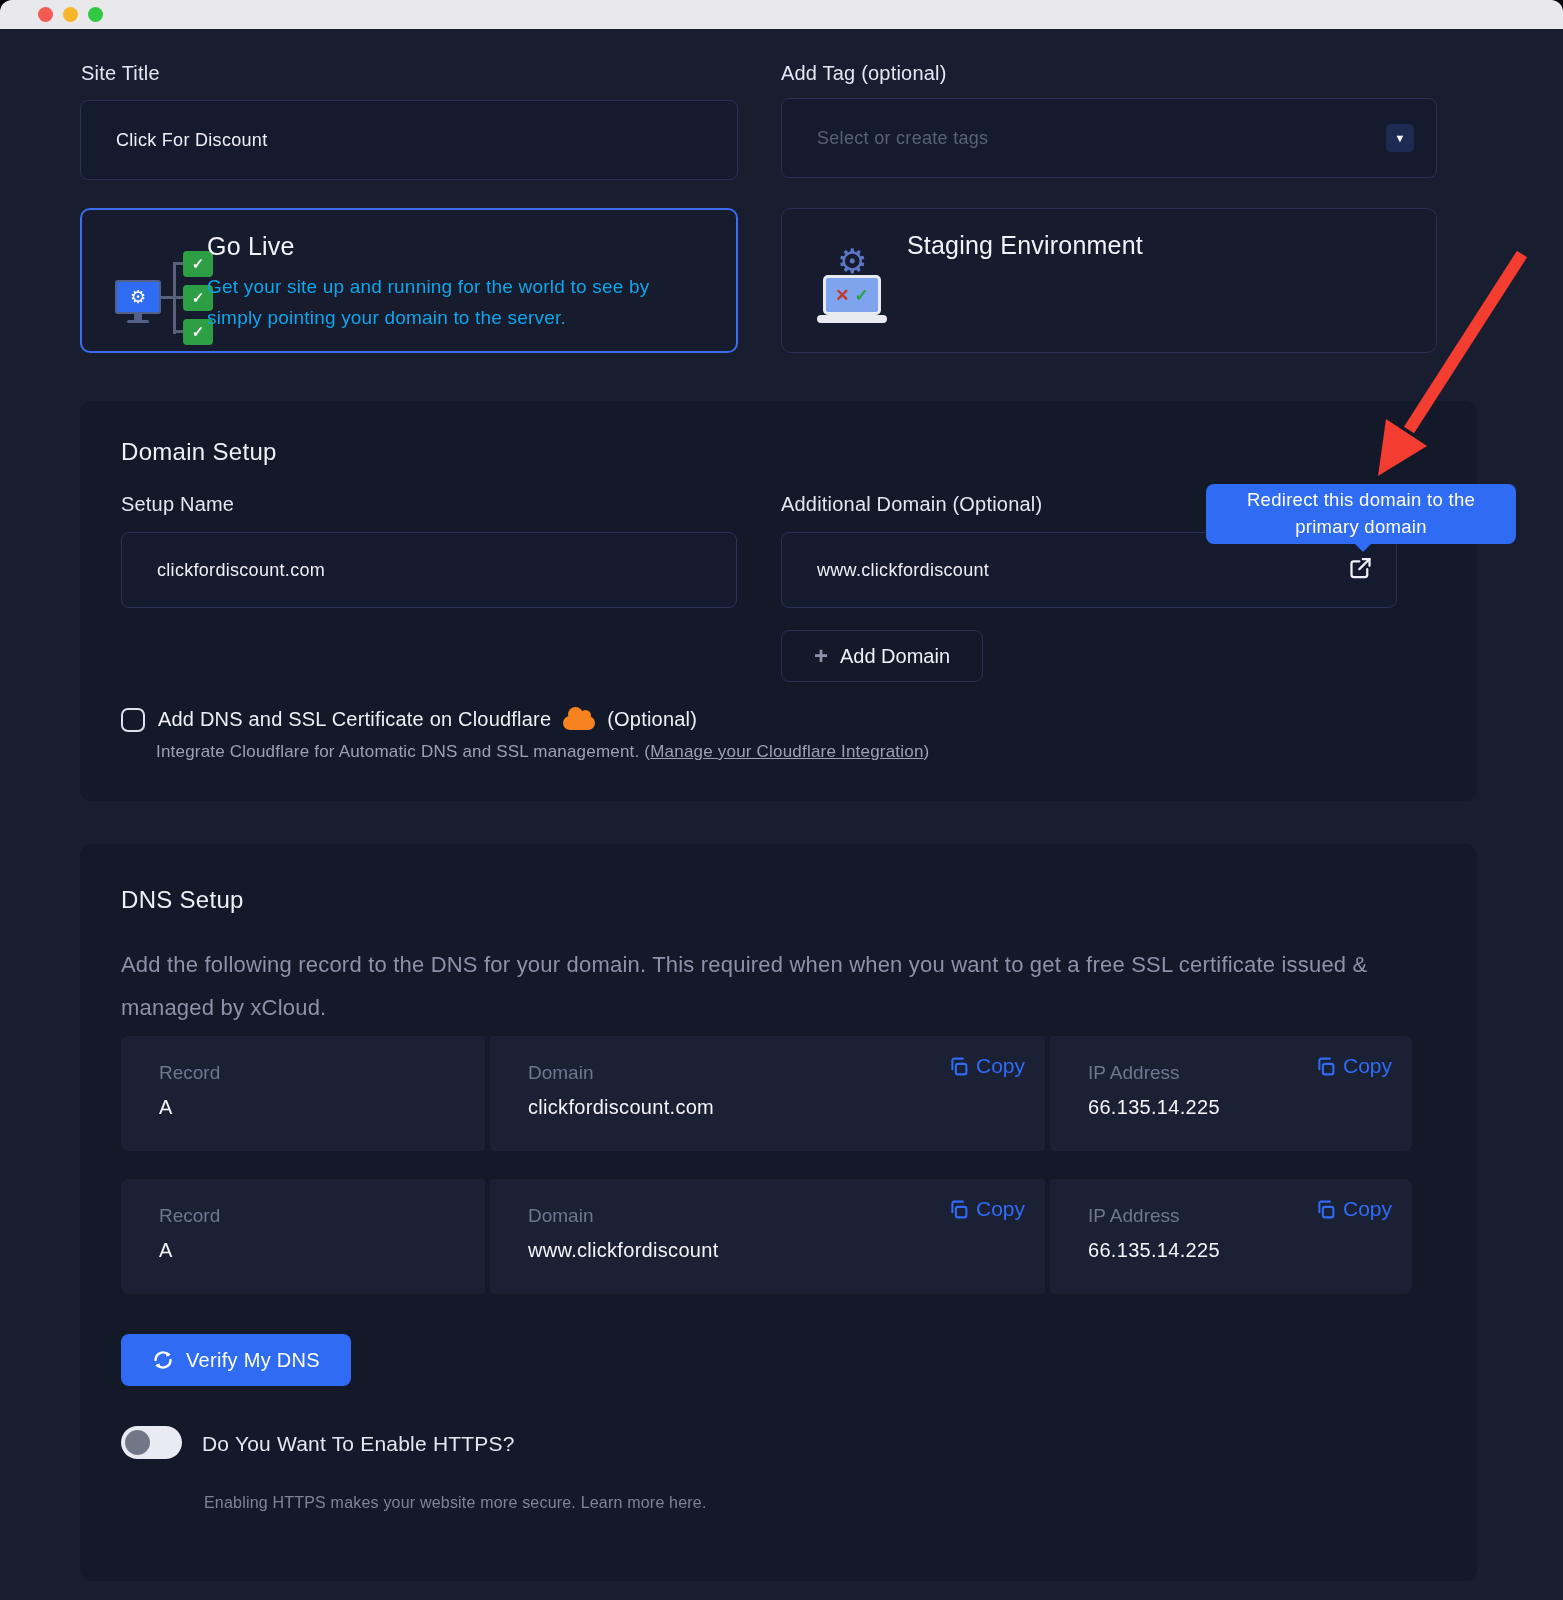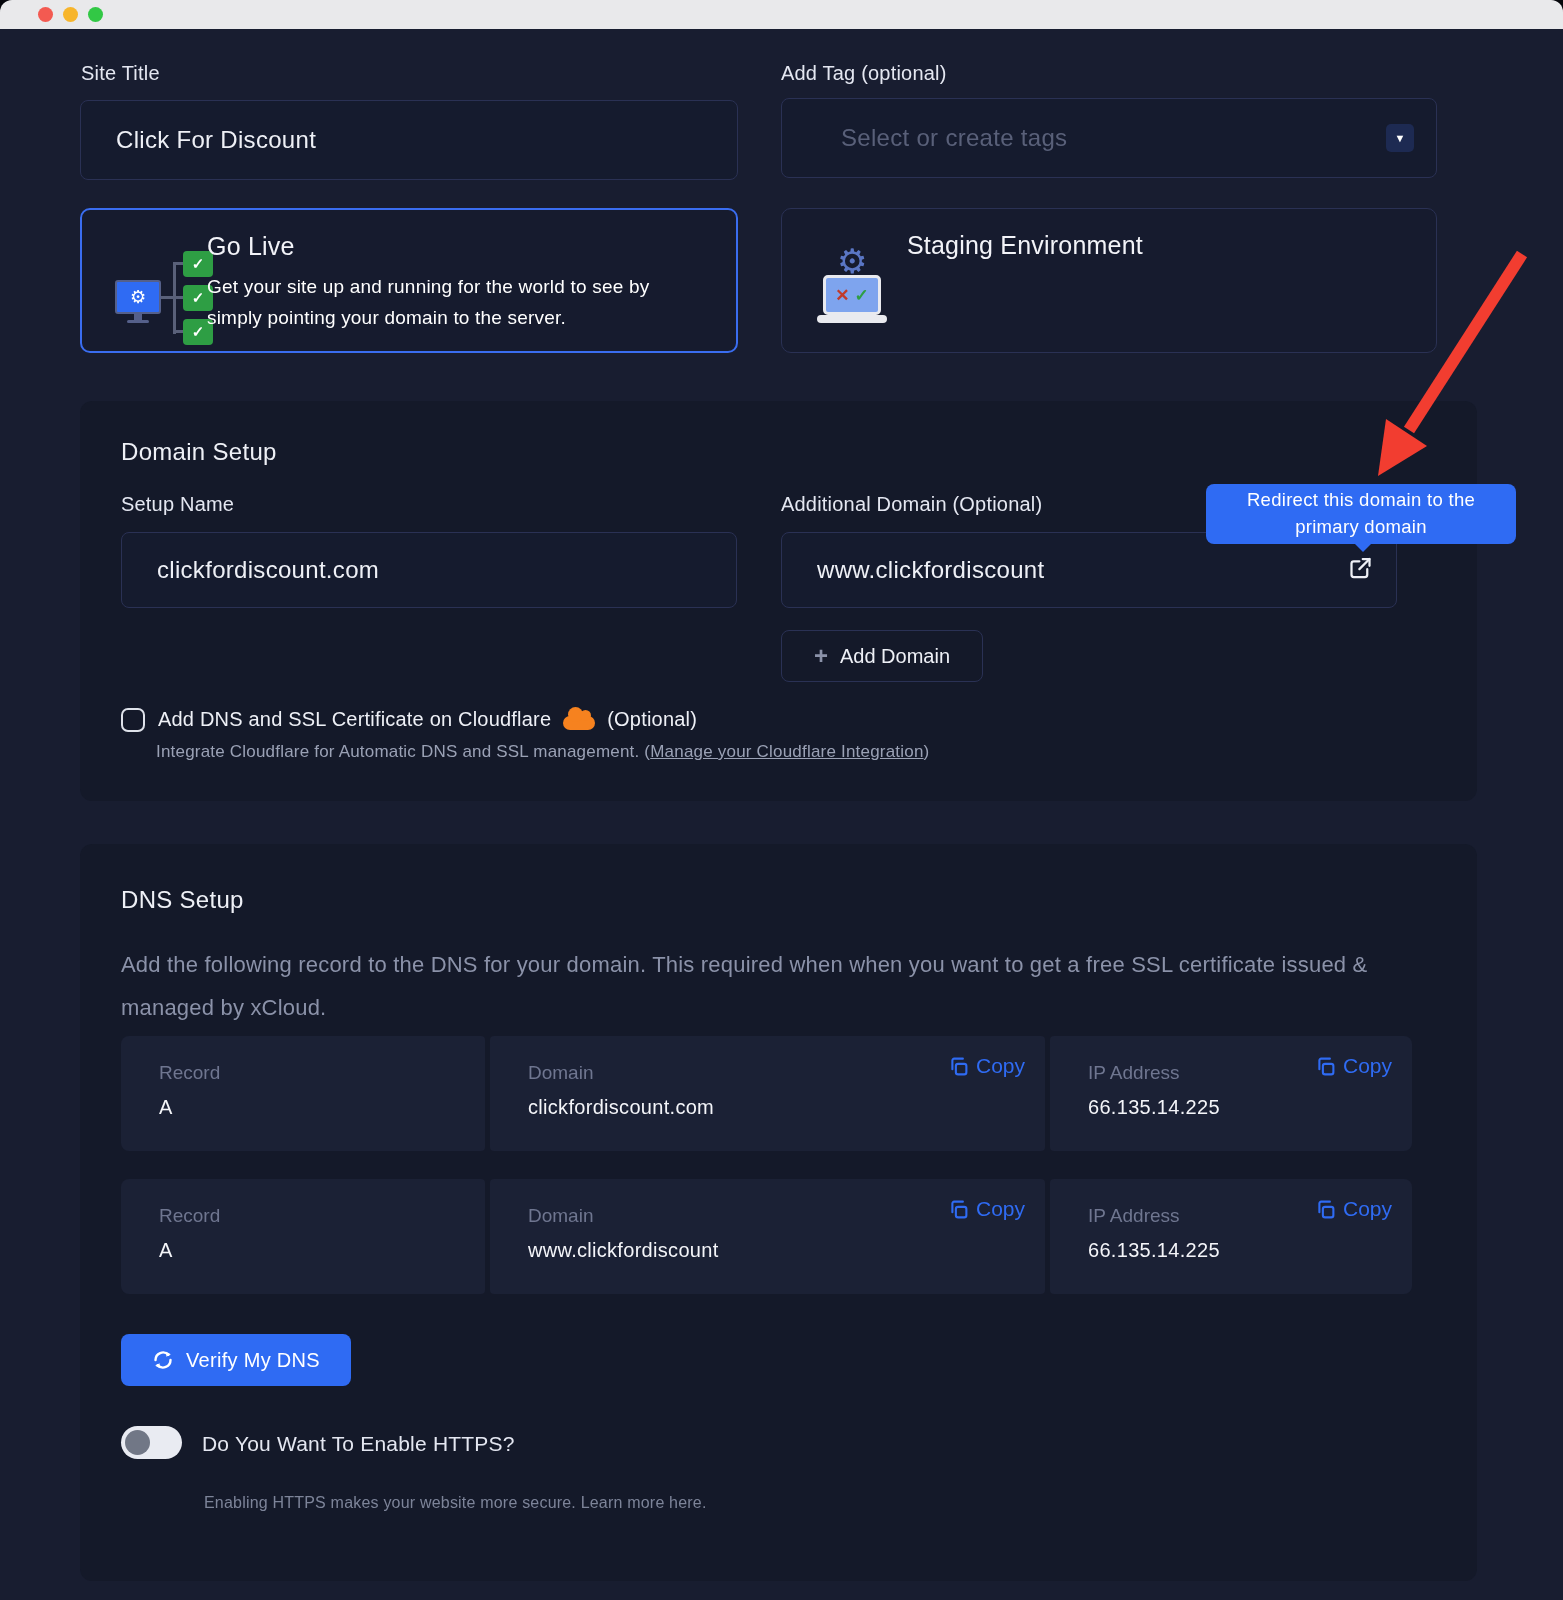--- a/index.html
+++ b/index.html
@@ -7,32 +7,32 @@
               font-family:"Liberation Sans", sans-serif; }
   .window { position:absolute; top:0; left:0; width:1563px; height:1600px;
             border-radius:12px 12px 0 0; overflow:hidden; }
   .titlebar { position:absolute; top:0; left:0; width:100%; height:29px; background:#e9e9eb; }
   .dot { position:absolute; top:7px; width:15px; height:15px; border-radius:50%; }
   .content { position:absolute; top:29px; left:0; width:1563px; height:1571px; background:#181d30; }
 
   .label { position:absolute; color:#e4e7f1; font-size:20px; letter-spacing:.2px; }
   .input { position:absolute; background:#151b2e; border:1px solid #2a3154; border-radius:8px; }
   .input .value { position:absolute; left:35px; top:50%; transform:translateY(-50%);
-                  color:#eef0f6; font-size:24px; letter-spacing:.3px; }
-  .input .placeholder { color:#596079;margin-left:24px; }
+                  color:#eef0f6; font-size:18px; letter-spacing:.3px; }
+  .input .placeholder { color:#596079; }
 
   .select-caret { position:absolute; right:22px; top:50%; transform:translateY(-50%);
                   width:28px; height:28px; background:#1d2a52; border-radius:5px;
                   color:#ffffff; font-size:11px; display:flex; align-items:center; justify-content:center; }
 
   .choice-card { position:absolute; width:656px; height:145px; border-radius:10px;
                  background:#161b2e; border:1px solid #2a3154; }
   .choice-card.selected { border:2px solid #3a6df0; }
   .choice-title { position:absolute; left:125px; top:22px; color:#f2f3f8; font-size:25px; letter-spacing:.2px; }
-  .choice-desc { position:absolute; left:125px; top:62px; width:480px; color:#ffffff;
+  .choice-desc { position:absolute; left:125px; top:62px; width:480px; color:#0ea5e9;
                  font-size:19px; line-height:1.62; letter-spacing:.2px; }
 
   
   .gl-icon { position:absolute; left:33px; top:40px; width:92px; height:96px; }
   .gl-monitor { position:absolute; left:0; top:30px; width:46px; height:34px; background:#2f6bf3;
                 border:2px solid #55608a; border-radius:3px; display:flex; align-items:center; justify-content:center;
                 color:#ffffff; font-size:18px; }
   .gl-stand { position:absolute; left:19px; top:64px; width:8px; height:6px; background:#55608a; }
   .gl-base { position:absolute; left:12px; top:70px; width:22px; height:3px; background:#55608a; border-radius:2px; }
   .gl-vline { position:absolute; left:58px; top:12px; width:3px; height:72px; background:#596079; }

